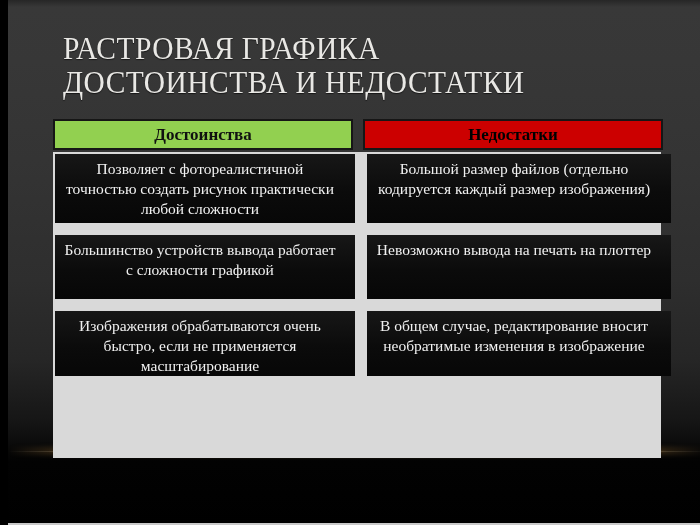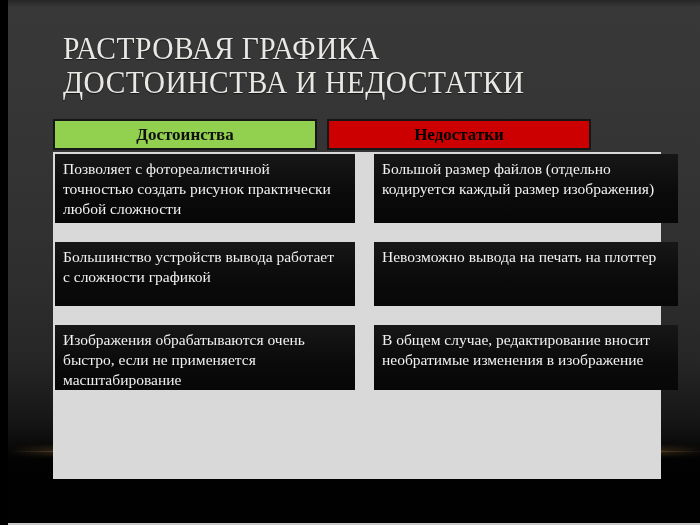--- a/index.html
+++ b/index.html
@@ -45,38 +45,39 @@
     position:absolute;left:55px;top:32px;
     color:#e9e8e5;
     font-size:31px;line-height:34px;font-weight:400;
     letter-spacing:.5px;
     transform:scaleX(.95);transform-origin:left top;
     text-shadow:0 1px 1px rgba(0,0,0,.6);
     white-space:nowrap;
   }
   
   .adv-table{position:absolute;left:45px;top:119px;width:610px;}
-  .table-header{display:flex;width:538px;gap:10px;}
+  .table-header{display:flex;width:610px;gap:10px;}
   .hdr-cell{
     box-sizing:border-box;width:302px;height:31px;
     display:flex;align-items:center;justify-content:center;
     font-weight:bold;font-size:17px;
     border:2px solid #161616;
   }
   .hdr-adv{background:#92d050;color:#101010;}
   .hdr-dis{background:#cc0000;color:#000000;}
   .table-body{
     margin-top:2px;
     display:grid;
     grid-template-columns:300px 304px;
     grid-template-rows:69px 64px 65px 68px;
-    gap:19px;
+    gap:12px;
     border:2px solid #d9d9d9;
     background:#d9d9d9;
     width:604px;
+    text-align:center;
   }
   .cell{
     box-sizing:border-box;
     background:linear-gradient(180deg,#171717 0%,#0b0b0b 55%,#070707 100%);
     color:#f1f1f1;
     font-size:15.5px;line-height:20px;
     padding:5px 18px 5px 8px;
     overflow:hidden;
   }
 </style>

